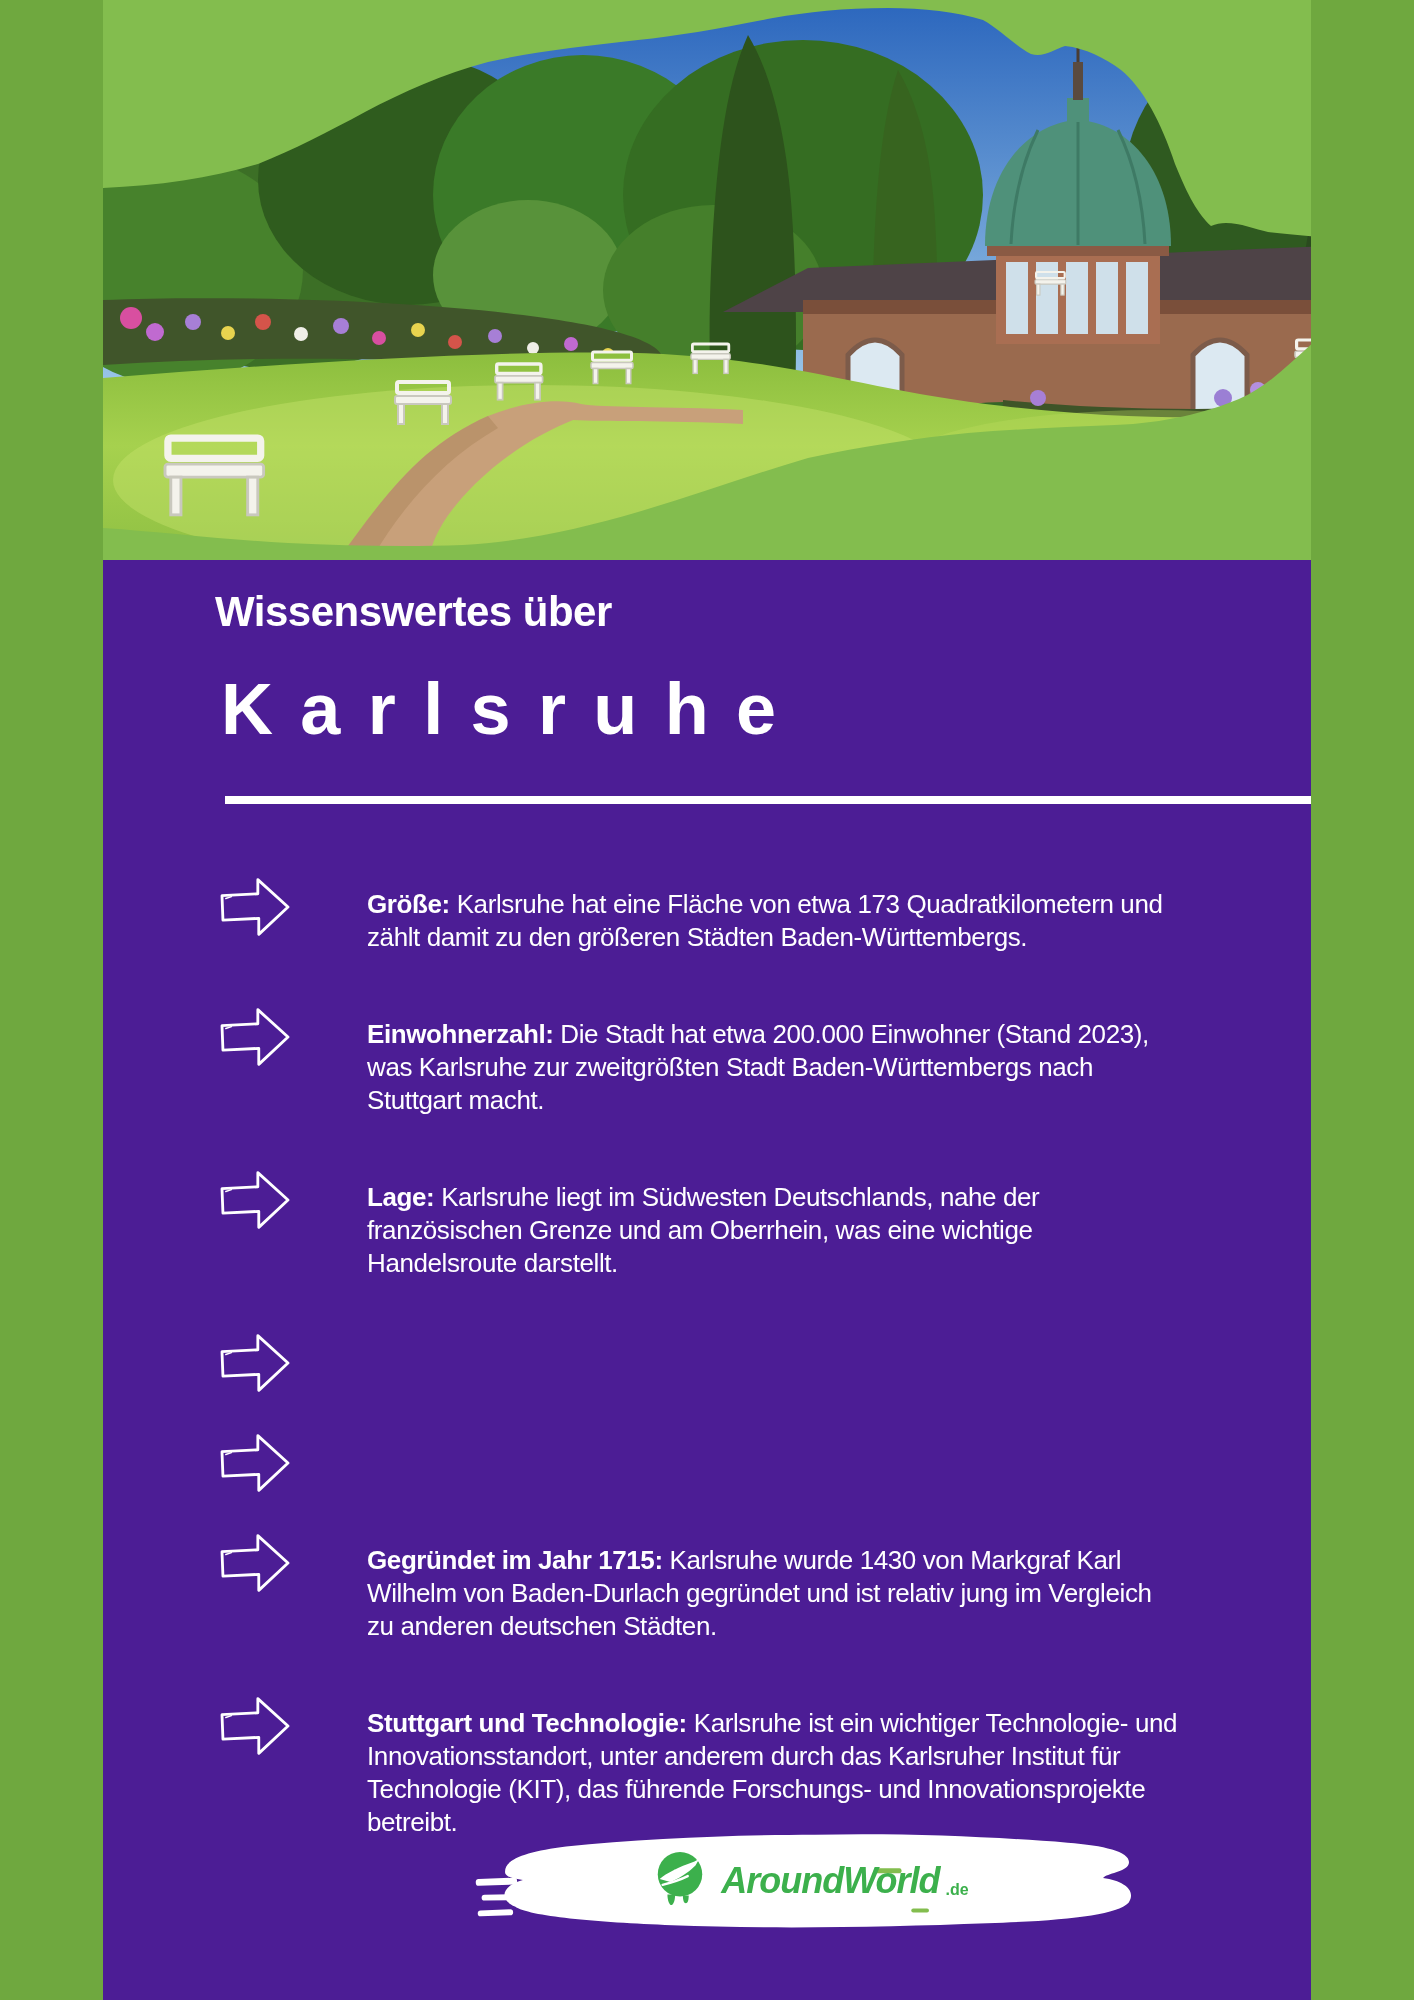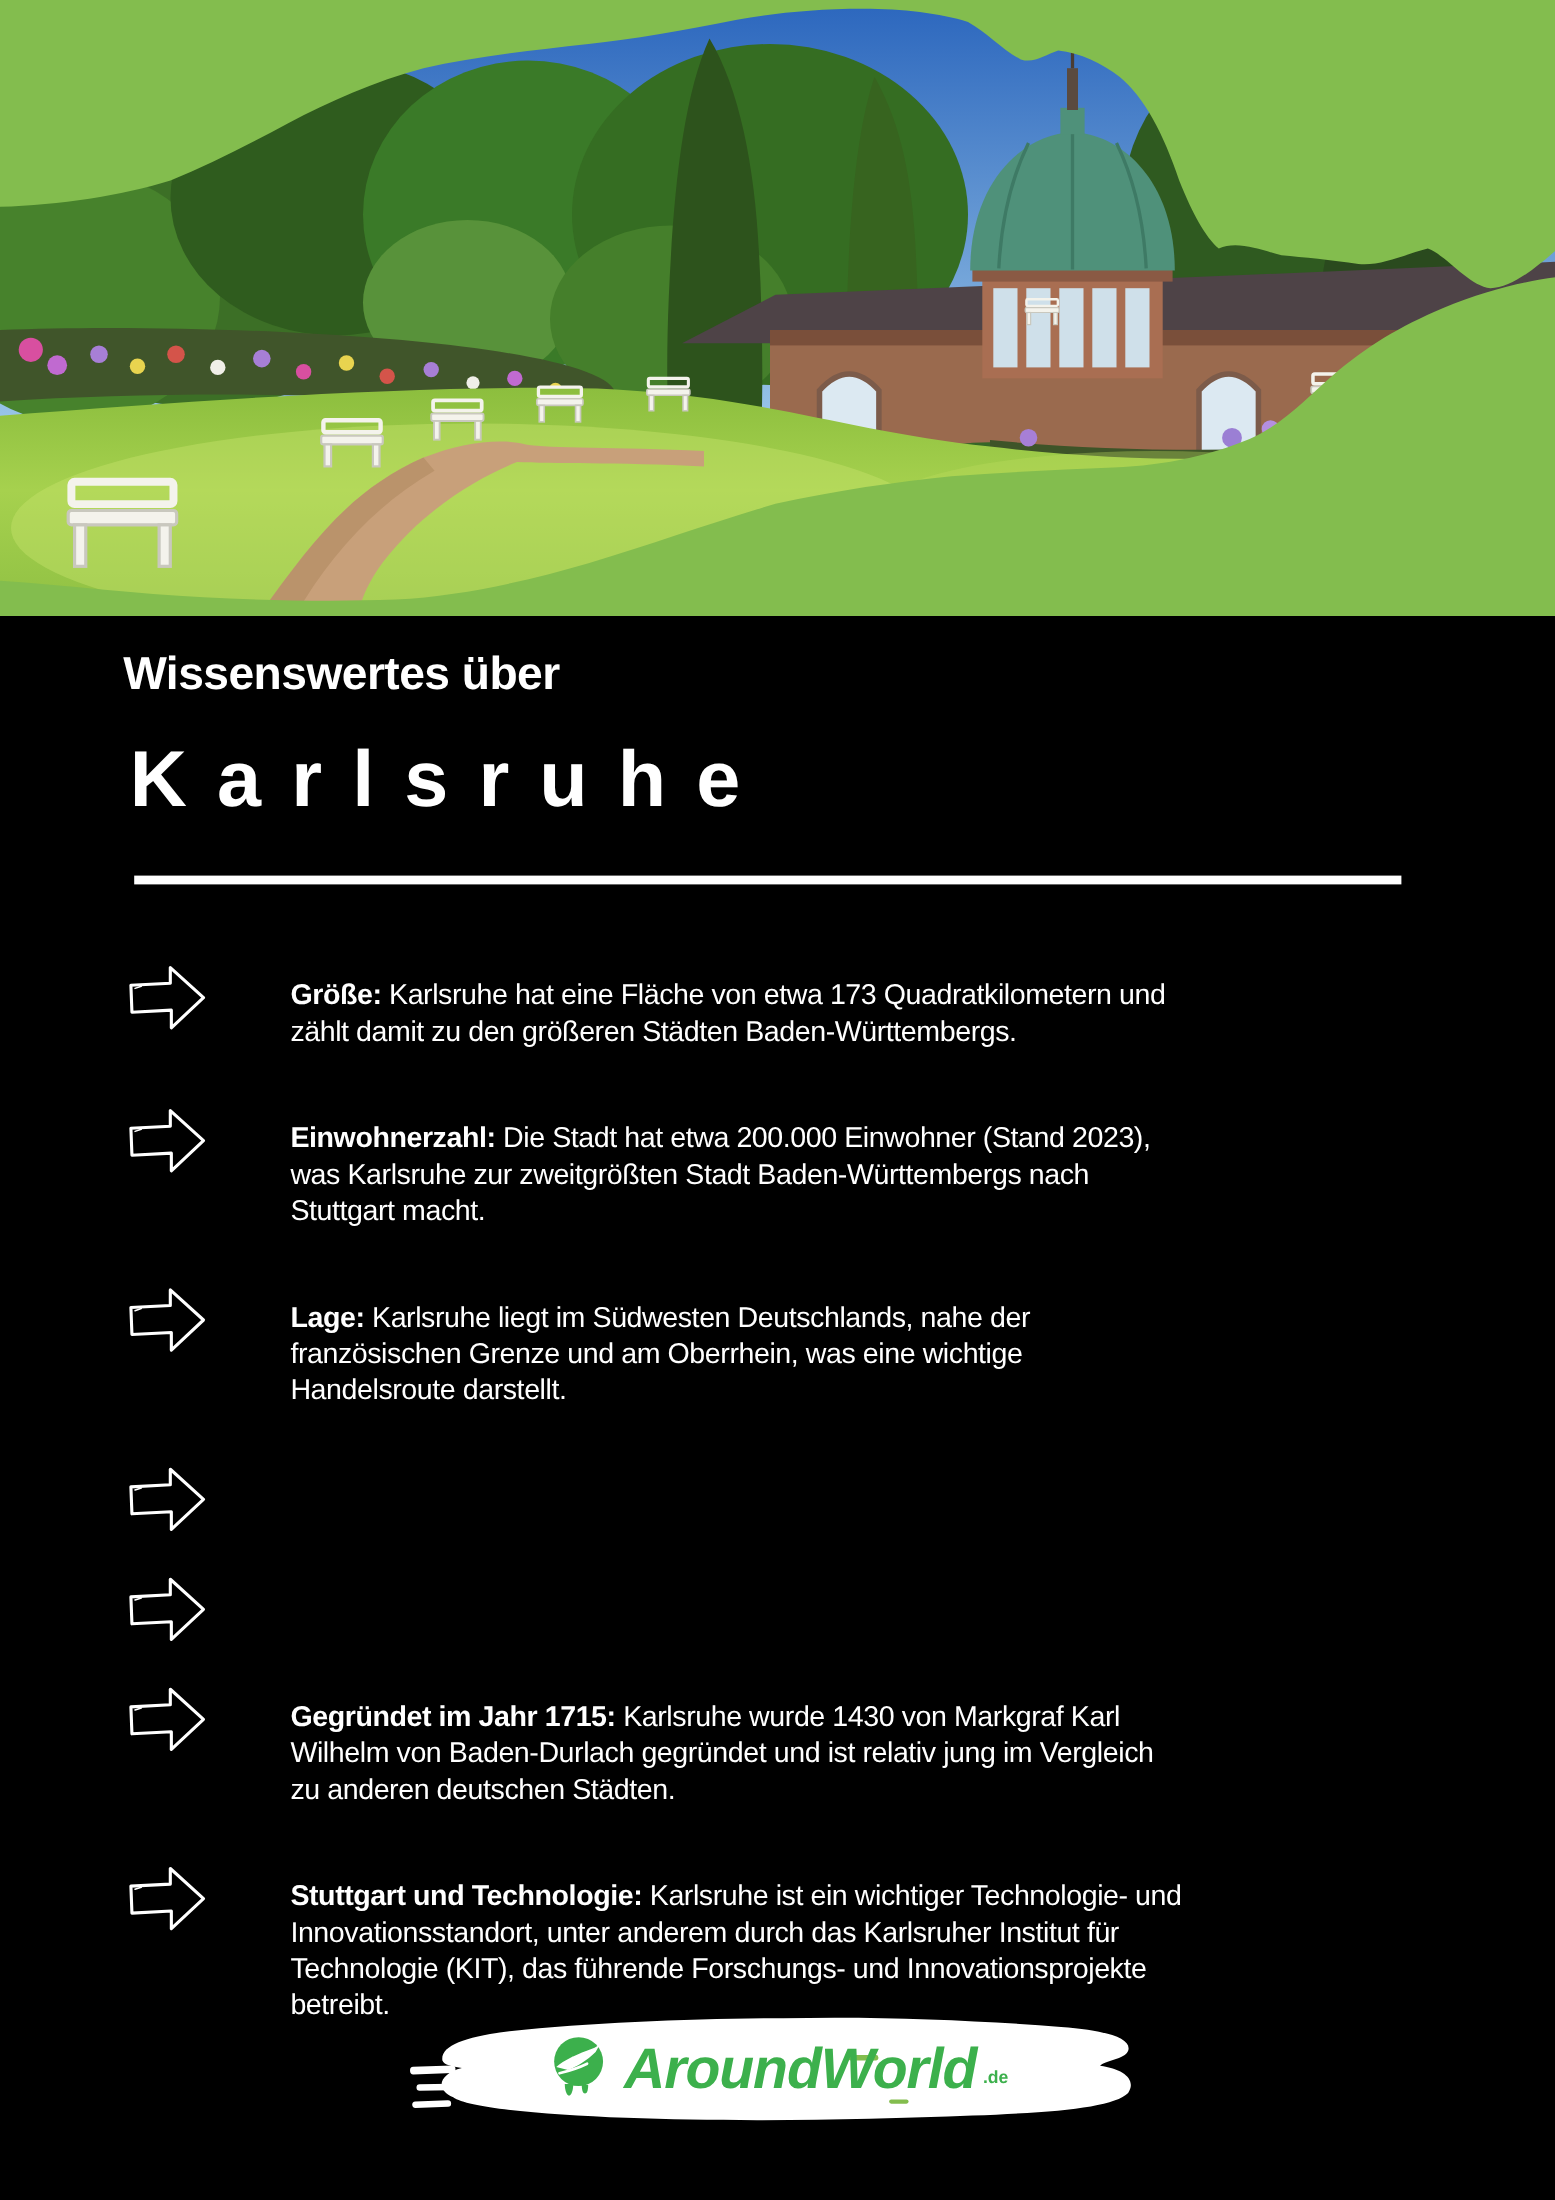--- a/index.html
+++ b/index.html
@@ -1,18 +1,18 @@
 <!DOCTYPE html>
 <html><head>
 <meta charset="utf-8">
 <style>
   html,body{margin:0;padding:0;background:#6fa83f;}
   .page{
-    position:relative;width:1414px;height:2000px;margin:0 auto;
-    background:#000000;overflow:hidden;
+    position:relative;width:1208px;height:2000px;margin:0 auto;
+    background:#4c1d95;overflow:hidden;
     font-family:"Liberation Sans", sans-serif;color:#ffffff;
   }
   
   .hero{position:absolute;top:0;left:0;width:1414px;height:560px;}
   .hero svg{display:block;}
   
   .kicker{
     position:absolute;left:112px;top:588px;
     font-size:42px;font-weight:700;letter-spacing:-0.5px;
   }
@@ -35,21 +35,21 @@
   }
   .fact-text strong{font-weight:700;}
   
   .footer-brush{position:absolute;left:367px;top:1822px;width:680px;height:118px;}
   .footer-brush svg.brush-bg{position:absolute;left:0;top:0;}
   .brand{
     position:absolute;left:0;top:0;width:680px;height:118px;
     display:flex;align-items:center;justify-content:center;gap:12px;
   }
   .brand-name{
-    font-size:52px;font-weight:700;font-style:italic;color:#3CB04C;
+    font-size:36px;font-weight:700;font-style:italic;color:#3CB04C;
     letter-spacing:-1px;
   }
   .brand-suffix{
     font-size:16px;font-weight:700;color:#3CB04C;align-self:center;
     margin-top:18px;margin-left:-6px;
   }
 </style>
 </head>
 <body>
 

